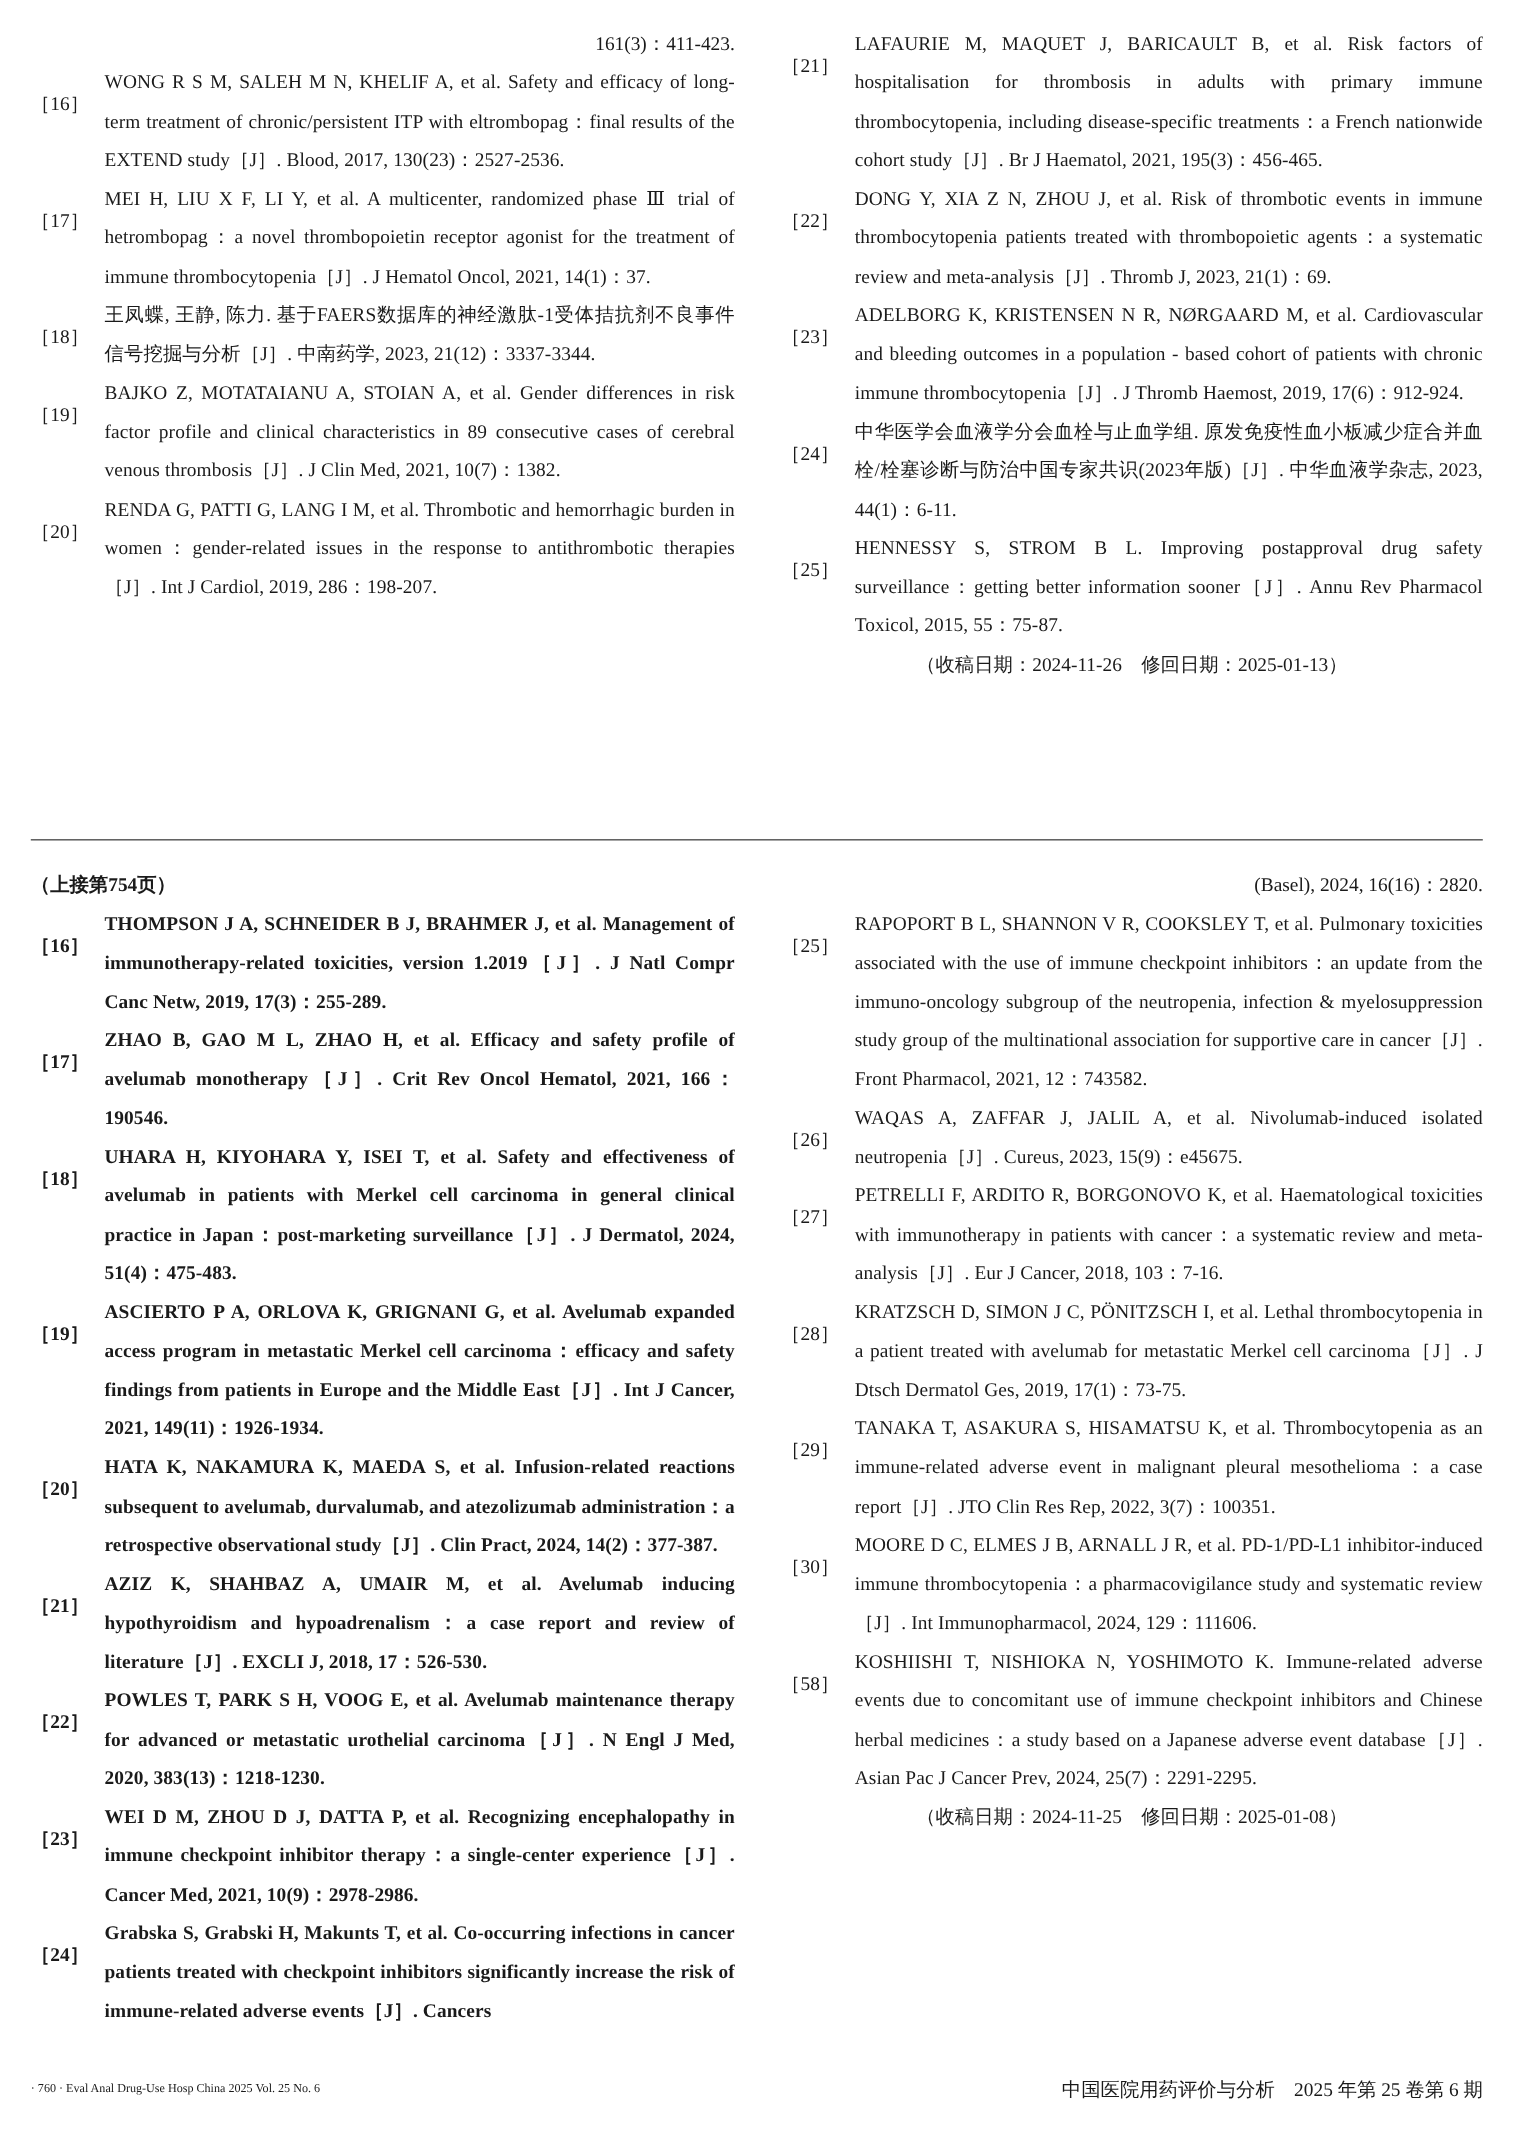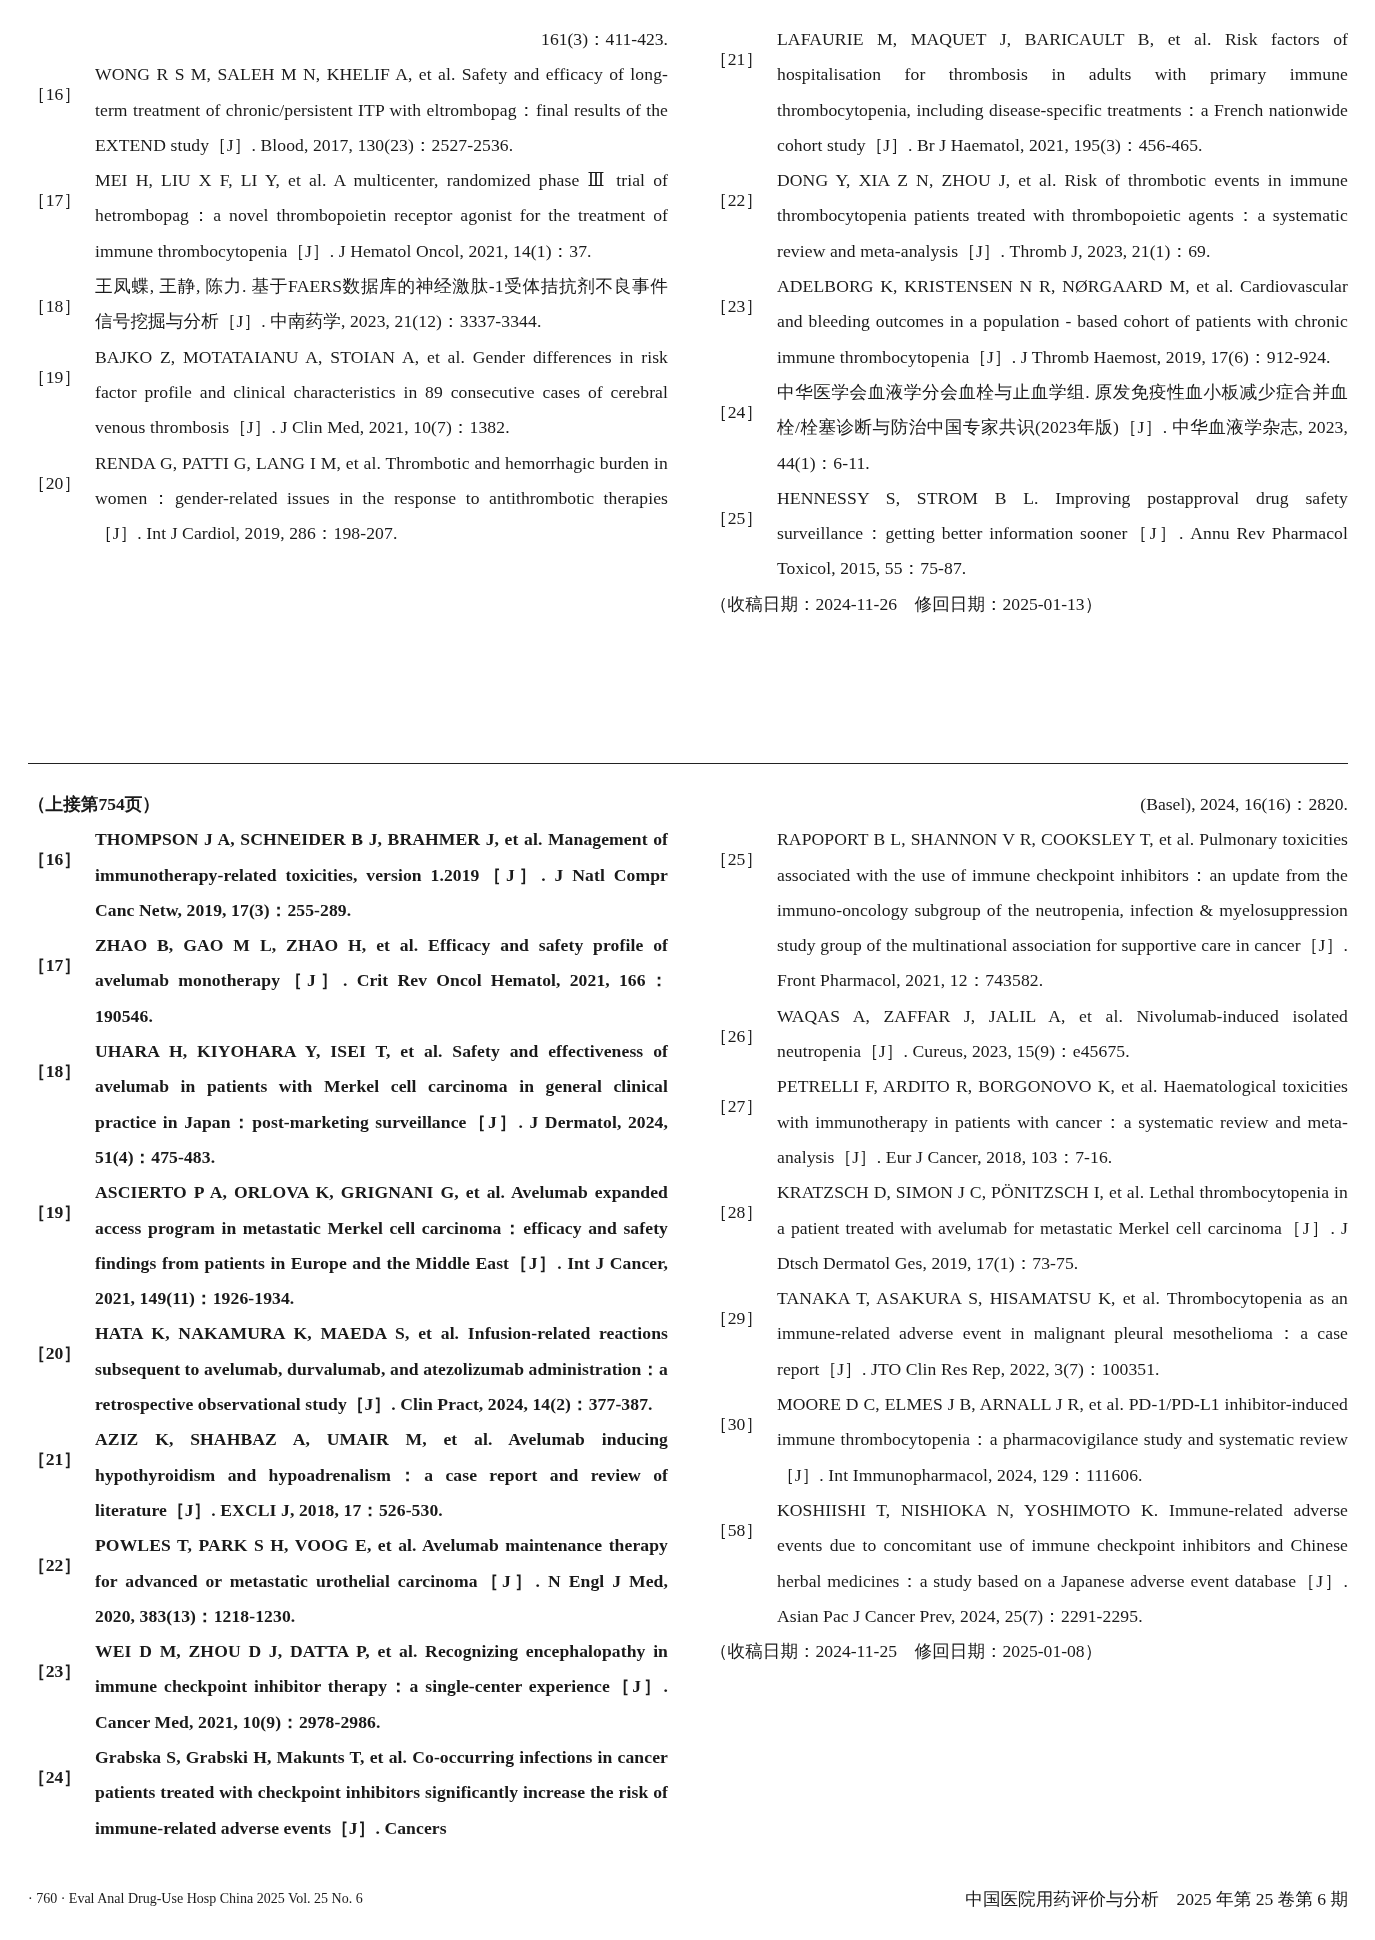--- a/index.html
+++ b/index.html
@@ -9,24 +9,24 @@
   .col-tl { left:28px; top:22px; width:640px; }
   .col-tr { left:710px; top:22px; width:638px; }
   .col-bl { left:28px; top:787px; width:640px;font-weight:bold; }
   .col-br { left:710px; top:787px; width:638px; }
   .line, .ref { font-size:17.6px; line-height:35.3px; }
   .ref { position:relative; padding-left:67px; text-align:justify; text-align-last:left;
          letter-spacing:0.1px; transform-origin:left top; }
   .ref .num { position:absolute; left:0; top:0;margin-top:20px; }
   .cont { padding-left:67px;text-align:right; }
   .note { padding-left:0; }
-  .dates { text-align:left; padding-right:0; }
+  .dates { text-align:center; padding-right:0; }
   .divider { position:absolute; left:28px; top:763px; width:1320px; height:0;
              border-top:1.6px solid #222; }
-  .footer-left { position:absolute; left:28px; top:1887px; font-size:14px; line-height:24px; }
+  .footer-left { position:absolute; left:28px; top:1887px; font-size:11px; line-height:24px; }
   .footer-right { position:absolute; right:27px; top:1887px; font-size:17.6px; line-height:24px; }
 </style>
 </head>
 <body>
 
 <div class="col col-tl">
   <div class="line cont">161(3)：411-423.</div>
   <div class="ref"><span class="num">［16］</span><span>WONG R S M, SALEH M N, KHELIF A, et al. Safety and efficacy of long-term treatment of chronic/persistent ITP with eltrombopag：final results of the EXTEND study［J］. Blood, 2017, 130(23)：2527-2536.</span></div>
   <div class="ref"><span class="num">［17］</span><span>MEI H, LIU X F, LI Y, et al. A multicenter, randomized phase Ⅲ trial of hetrombopag：a novel thrombopoietin receptor agonist for the treatment of immune thrombocytopenia［J］. J Hematol Oncol, 2021, 14(1)：37.</span></div>
   <div class="ref"><span class="num">［18］</span><span>王凤蝶, 王静, 陈力. 基于FAERS数据库的神经激肽-1受体拮抗剂不良事件信号挖掘与分析［J］. 中南药学, 2023, 21(12)：3337-3344.</span></div>

